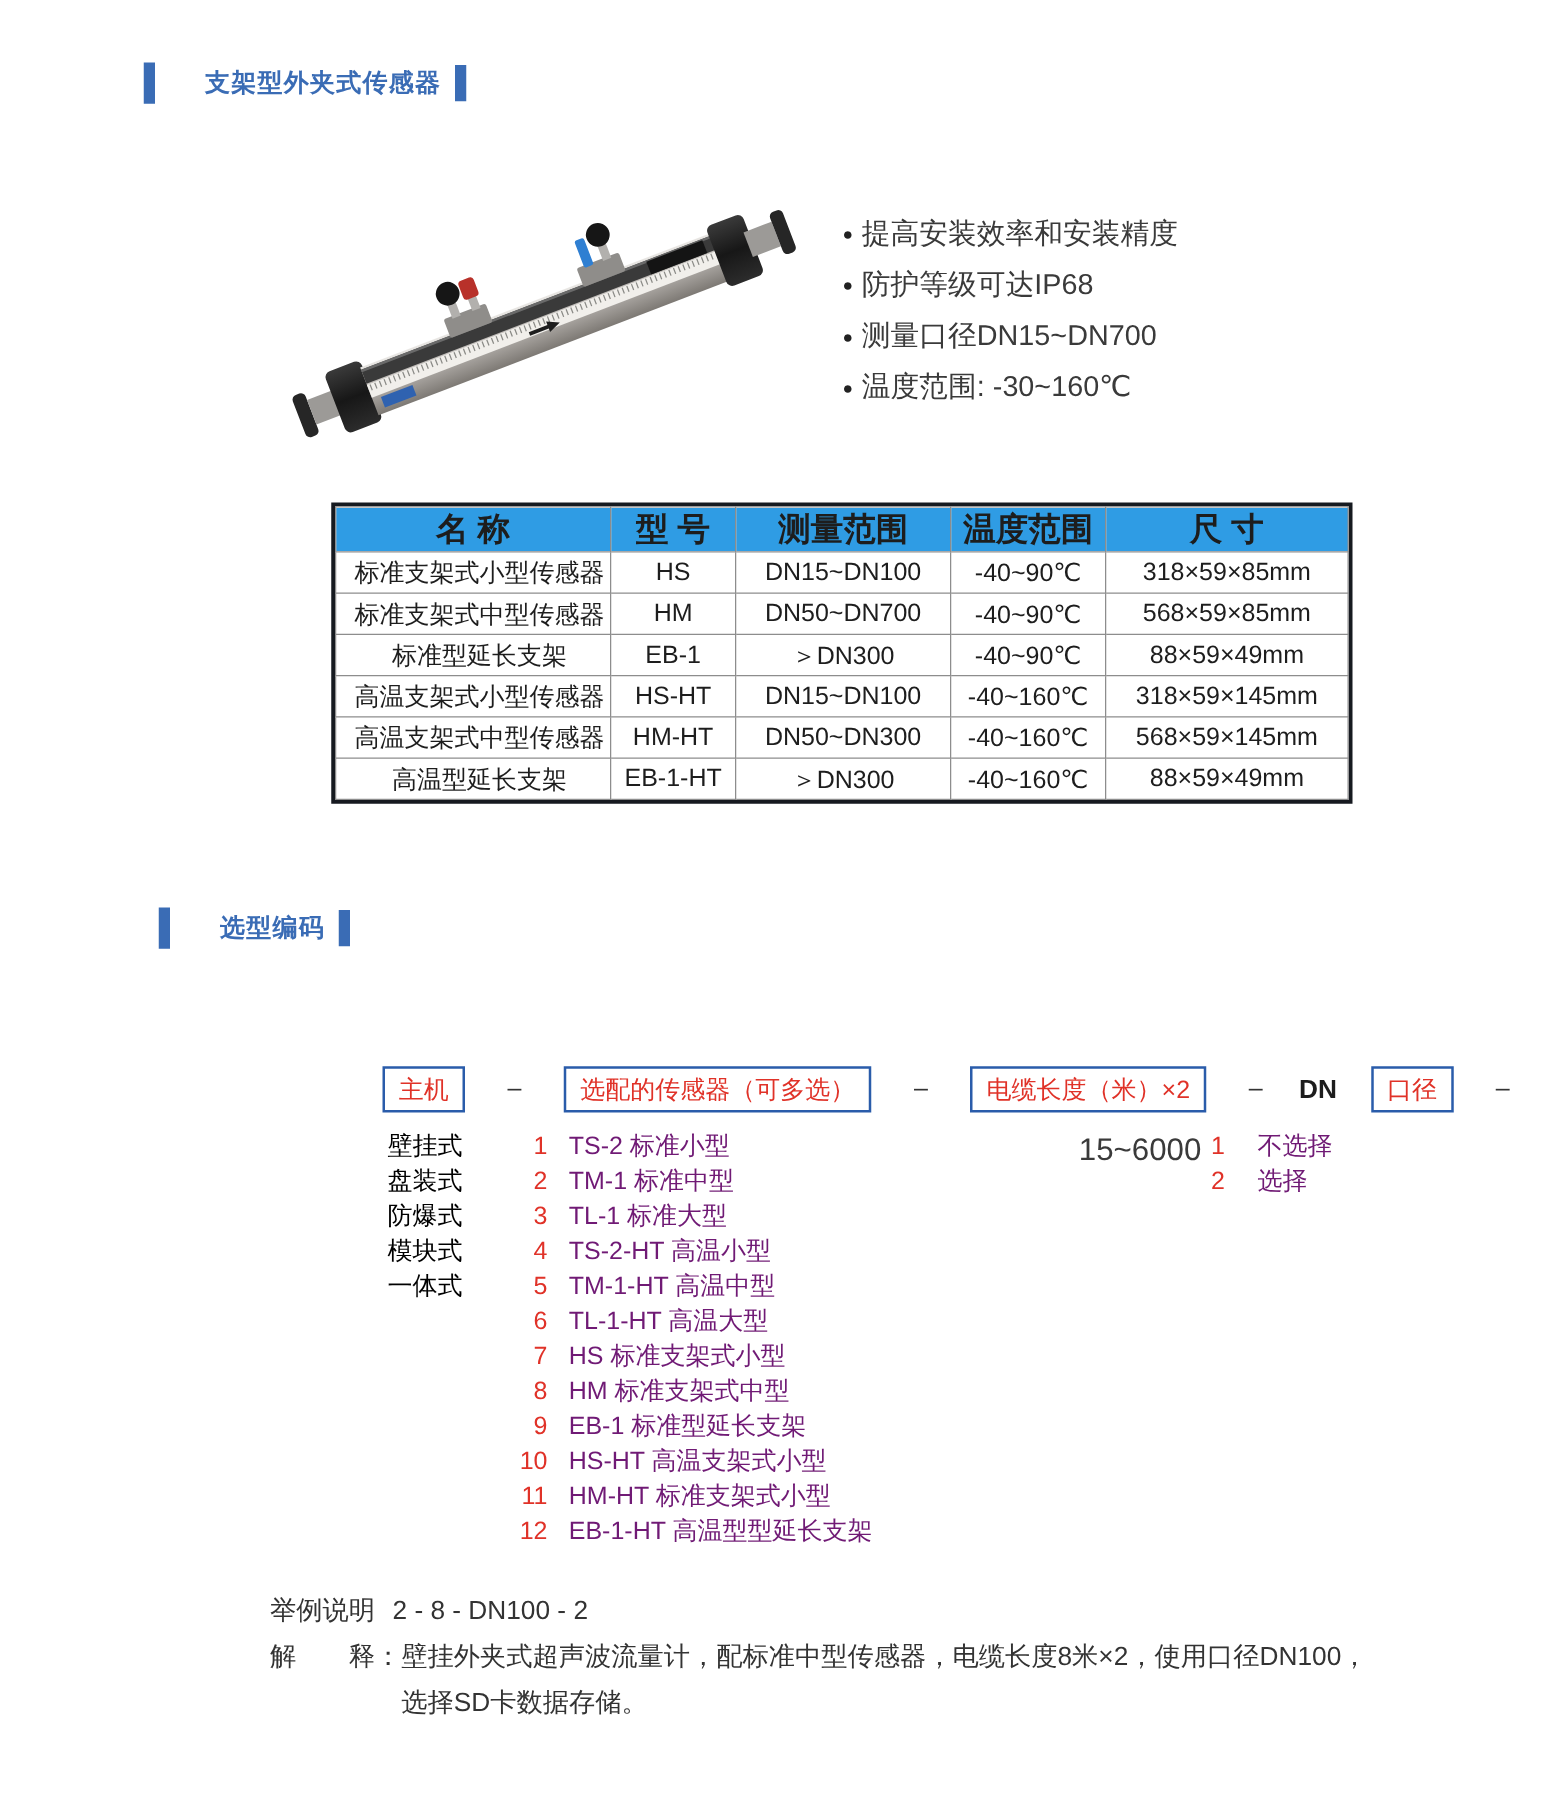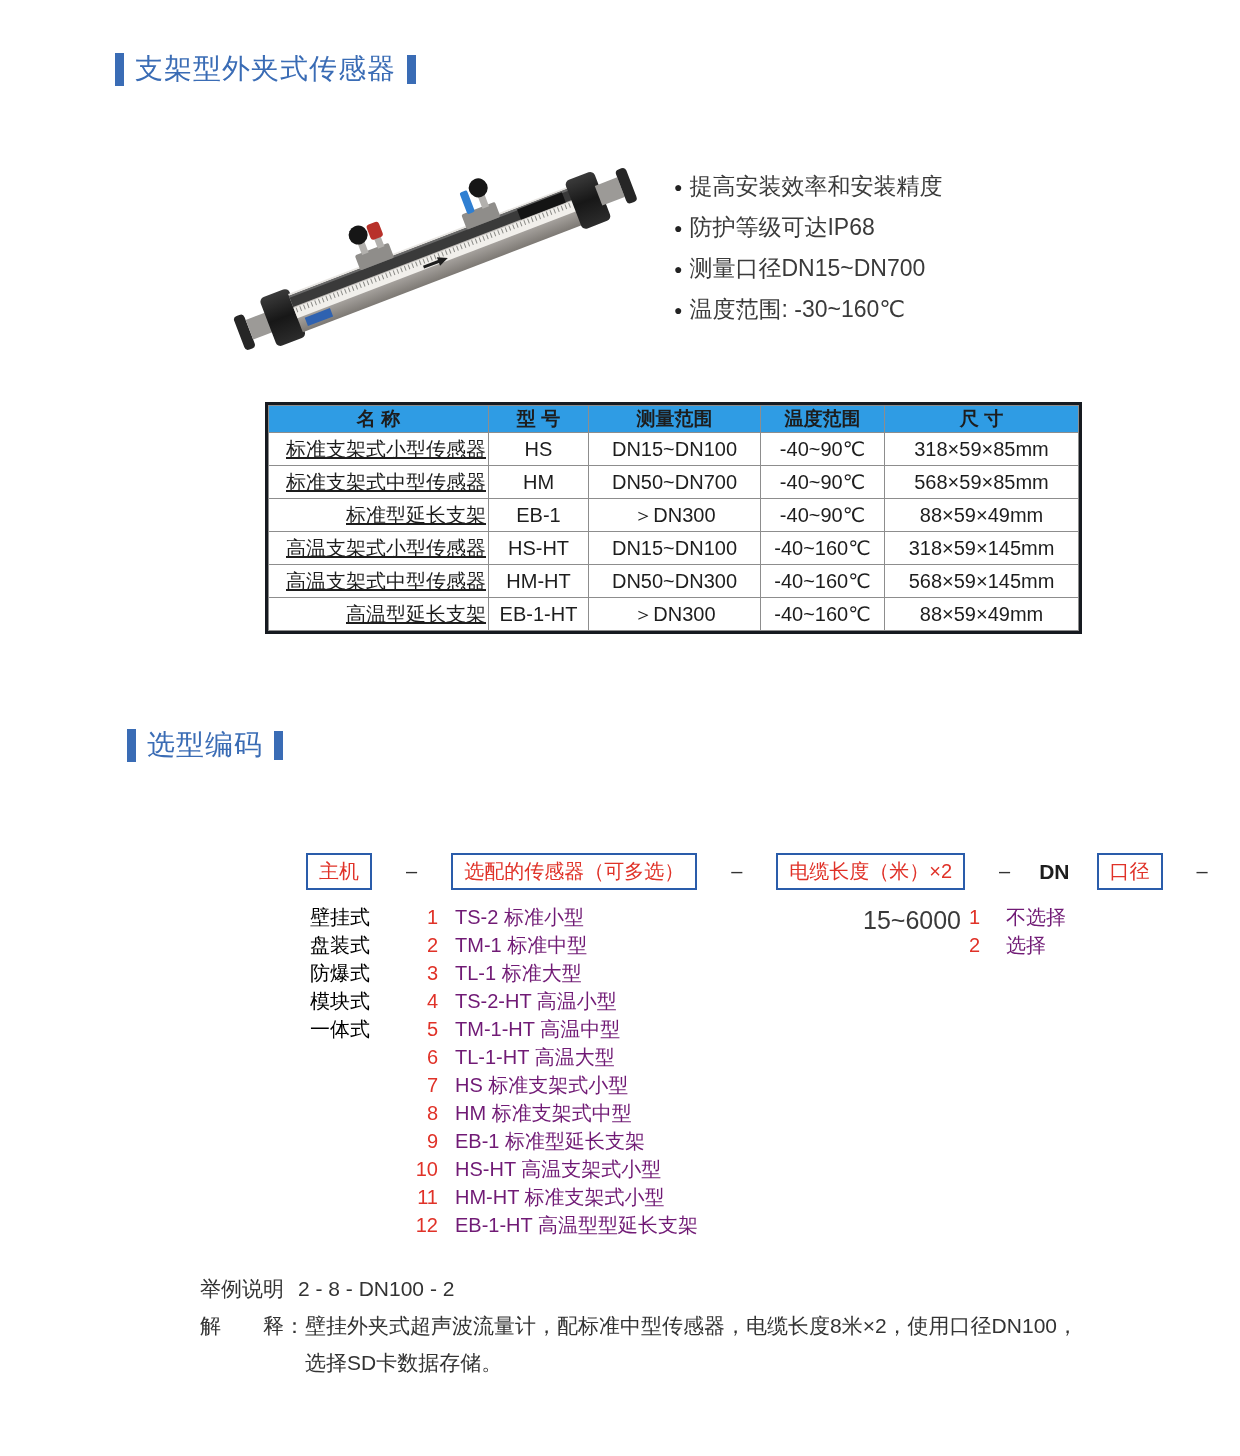--- a/index.html
+++ b/index.html
@@ -7,41 +7,41 @@
   .page {
     position:relative; width:1240px; height:1456px; background:#fff;
     font-family:"Liberation Sans","DejaVu Sans",sans-serif; color:#333;
     overflow:hidden;
     --blue:#3a6cb5; --hblue:#2f9ce4; --red:#e03228; --boxblue:#2a5caa;
   }
   
   .sec-title { position:absolute; display:flex; align-items:center; gap:11px; }
   .sec-title .bar { width:9px; height:33px; background:var(--blue); }
   .sec-title .bar.right { height:29px; }
-  .sec-title h2 { font-size:28px; font-weight:normal; color:var(--blue); letter-spacing:1px; }
+  .sec-title h2 { font-size:20px; font-weight:bold; color:var(--blue); letter-spacing:1px;margin-left:29px; }
   #title1 { left:115px; top:50px; }
   #title2 { left:127px; top:726px;justify-content:flex-end; }
 
   
   .figure { position:absolute; left:222px; top:148px; }
 
   
   .features { position:absolute; left:674px; top:166px; list-style:none; }
   .features li { display:flex; align-items:center; height:41px; font-size:23px; color:#3a3a3a; white-space:nowrap; }
   .features .dot { font-size:14px; margin-right:7px; color:#222; line-height:1; }
 
   
   .spec-wrap { position:absolute; left:265px; top:402px; border:3px solid #161a20; background:#fff; }
   table.spec { border-collapse:collapse; table-layout:fixed; width:810px; }
   table.spec th, table.spec td {
     border:1px solid #8d8d8d; text-align:center; font-size:20px; color:#1d1d1d;
     white-space:nowrap; overflow:hidden; height:33px; padding:0 2px;
   }
-  table.spec thead th { background:var(--hblue); font-weight:bold; font-size:19px; height:26px; }
-  table.spec tbody td:first-child { text-align:right; padding-left:12px;text-decoration:underline; }
+  table.spec thead th { background:var(--hblue); font-weight:bold; font-size:26px; height:26px; }
+  table.spec tbody td:first-child { text-align:center; padding-left:12px; }
 
   
   .code-row { position:absolute; left:306px; top:853px; display:flex; align-items:center;gap:20px; }
   .cbox {
     border:2px solid var(--boxblue); color:var(--red); font-size:20px;
     padding:3px 11px; background:#fff; white-space:nowrap;
   }
   .dash { color:#333; font-size:20px; margin:0 14px; }
   .dash.tight { margin:0 9px 0 14px; }
   .dn { font-size:21px; font-weight:bold; color:#1d1d1d; margin-right:7px; }
@@ -53,21 +53,21 @@
   .opt { display:flex; height:28px; line-height:28px; font-size:20px; white-space:nowrap; }
   .opt .num { width:36px; text-align:right; color:var(--red); flex:none; }
   .opt .lbl { margin-left:17px; color:#701a75; }
   .dn-range { position:absolute; left:863px; top:906px; font-size:25px; color:#3a3a3a; }
   .sd-list { position:absolute; left:962px; top:903px; }
   .sd-list .opt .num { width:18px; }
   .sd-list .opt .lbl { margin-left:26px; }
 
   
   .example { position:absolute; left:200px; top:1270px; width:940px; font-size:21px; color:#333; }
-  .ex-row { display:flex; line-height:37px; }
+  .ex-row { display:flex; line-height:37px;margin-left:16px; }
   .ex-label { flex:none; width:98px; white-space:nowrap; }
   .ex-label.explain { width:auto; margin-right:0; }
   .ex-text div { line-height:37px; white-space:nowrap; }
 </style>
 </head>
 <body>
 
 <div class="page">
 
   <div class="sec-title" id="title1">

